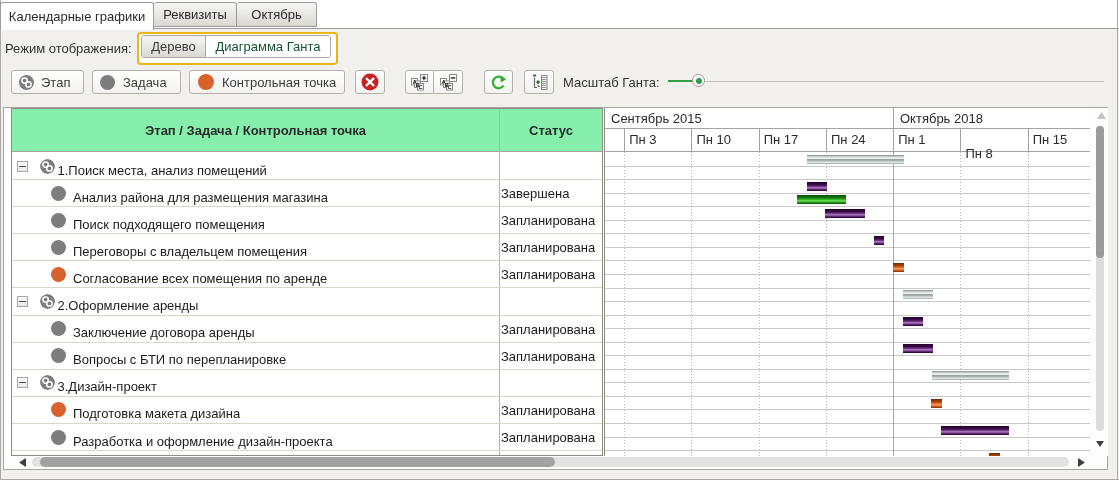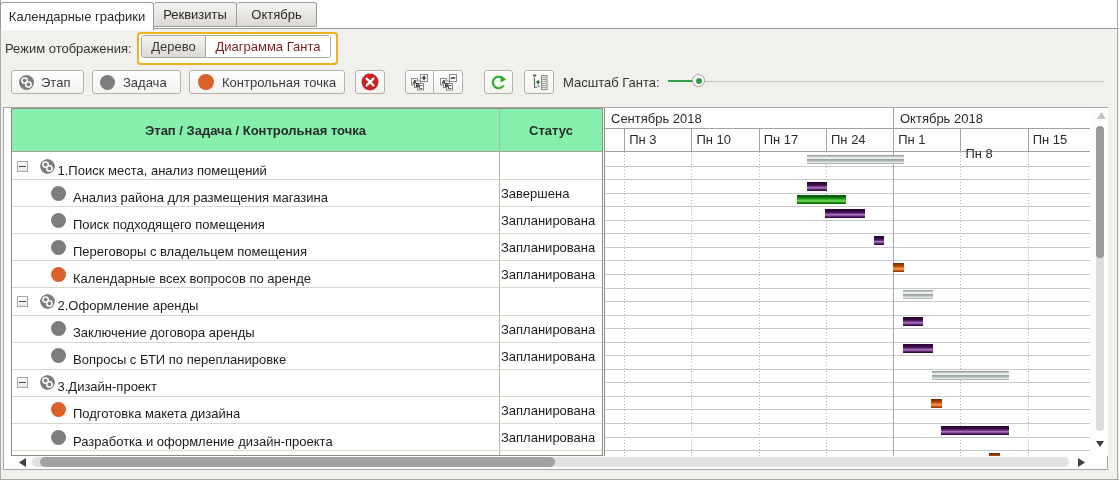--- a/index.html
+++ b/index.html
@@ -45,21 +45,21 @@
 
 <div class="abs" id="tabstrip"></div>
 <div class="tab on abs" style="left:0;width:154px;">Календарные графики</div>
 <div class="tab off abs" style="left:154px;width:83px;">Реквизиты</div>
 <div class="tab off abs" style="left:237px;width:80px;">Октябрь</div>
 
 <div class="abs" style="left:5px;top:41px;color:#333;">Режим отображения:</div>
 <div class="abs" style="left:137px;top:32px;width:197px;height:29px;border:2px solid #edb31c;border-radius:4px;background:#fff;"></div>
 <div class="abs" style="left:141px;top:35px;width:190px;height:23px;box-sizing:border-box;border:1px solid #a8a8a8;border-radius:3px;overflow:hidden;display:flex;">
   <div style="width:63px;background:linear-gradient(#f6f5f3,#dcd9d4);border-right:1px solid #a8a8a8;display:flex;align-items:center;justify-content:center;color:#3a3a3a;">Дерево</div>
-  <div style="flex:1;background:#fff;display:flex;align-items:center;justify-content:center;color:#7f1d1d;">Диаграмма Ганта</div>
+  <div style="flex:1;background:#fff;display:flex;align-items:center;justify-content:center;color:#14532d;">Диаграмма Ганта</div>
 </div>
 
 <div class="btn" style="left:11px;width:73px;">
   <svg width="15" height="15" style="margin-left:7px;" viewBox="0 0 15 15">
     <circle cx="7.5" cy="7.5" r="7.5" fill="#7d7d7d"></circle>
     <g fill="none" stroke="#fff" stroke-width="1.5">
       <circle cx="5.6" cy="5.6" r="2.7"></circle>
       <circle cx="9.4" cy="9.4" r="2.7"></circle>
     </g>
   </svg>
@@ -166,21 +166,21 @@
         <div class="rname" style="left:61px;">Поиск подходящего помещения</div>
         <div class="rstat">Запланирована</div>
       </div>
       <div class="row" style="top:125.3px;height:27.1px;">
         <div class="ticon" style="left:39px;top:5.550000000000001px;background:#7d7d7d;"></div>
         <div class="rname" style="left:61px;">Переговоры с владельцем помещения</div>
         <div class="rstat">Запланирована</div>
       </div>
       <div class="row" style="top:152.4px;height:27.1px;">
         <div class="ticon" style="left:39px;top:5.550000000000001px;background:#d9622c;"></div>
-        <div class="rname" style="left:61px;">Календарные всех вопросов по аренде</div>
+        <div class="rname" style="left:61px;">Согласование всех помещения по аренде</div>
         <div class="rstat">Запланирована</div>
       </div>
       <div class="row" style="top:179.5px;height:27.1px;">
         <div class="minus" style="top:7.550000000000001px"></div>
         <svg class="ticon" style="left:28px;top:5.550000000000001px" viewBox="0 0 15 15">
           <circle cx="7.5" cy="7.5" r="7.5" fill="#7d7d7d"></circle>
           <g fill="none" stroke="#fff" stroke-width="1.5">
             <circle cx="5.6" cy="5.6" r="2.7"></circle>
             <circle cx="9.4" cy="9.4" r="2.7"></circle>
           </g>
@@ -217,21 +217,21 @@
         <div class="ticon" style="left:39px;top:5.550000000000001px;background:#7d7d7d;"></div>
         <div class="rname" style="left:61px;">Разработка и оформление дизайн-проекта</div>
         <div class="rstat">Запланирована</div>
       </div>
     </div>
 </div>
 
 <div class="abs" id="gantt">
 
   <div class="abs" style="left:0;top:0;width:486px;height:21px;border-bottom:1px solid #a3a3a3;box-sizing:border-box;">
-    <span style="position:absolute;left:6px;top:3px;color:#2b2b2b;">Сентябрь 2018</span>
+    <span style="position:absolute;left:6px;top:3px;color:#2b2b2b;">Сентябрь 2015</span>
     <span style="position:absolute;left:295px;top:3px;color:#2b2b2b;">Октябрь 2018</span>
   <div style="position:absolute;left:288.2px;top:0;width:1px;height:21px;background:#a3a3a3;"></div>
     </div>
   <div class="abs" style="left:0;top:21px;width:486px;height:23px;border-bottom:1px solid #a3a3a3;box-sizing:border-box;" id="dayrow">
       <div style="position:absolute;left:19.2px;top:0;width:1px;height:23px;background:#a3a3a3;"></div>
       <span style="position:absolute;left:24.2px;top:3px;color:#2b2b2b;">Пн 3</span>
       <div style="position:absolute;left:86.4px;top:0;width:1px;height:23px;background:#a3a3a3;"></div>
       <span style="position:absolute;left:91.4px;top:3px;color:#2b2b2b;">Пн 10</span>
       <div style="position:absolute;left:153.7px;top:0;width:1px;height:23px;background:#a3a3a3;"></div>
       <span style="position:absolute;left:158.7px;top:3px;color:#2b2b2b;">Пн 17</span>

